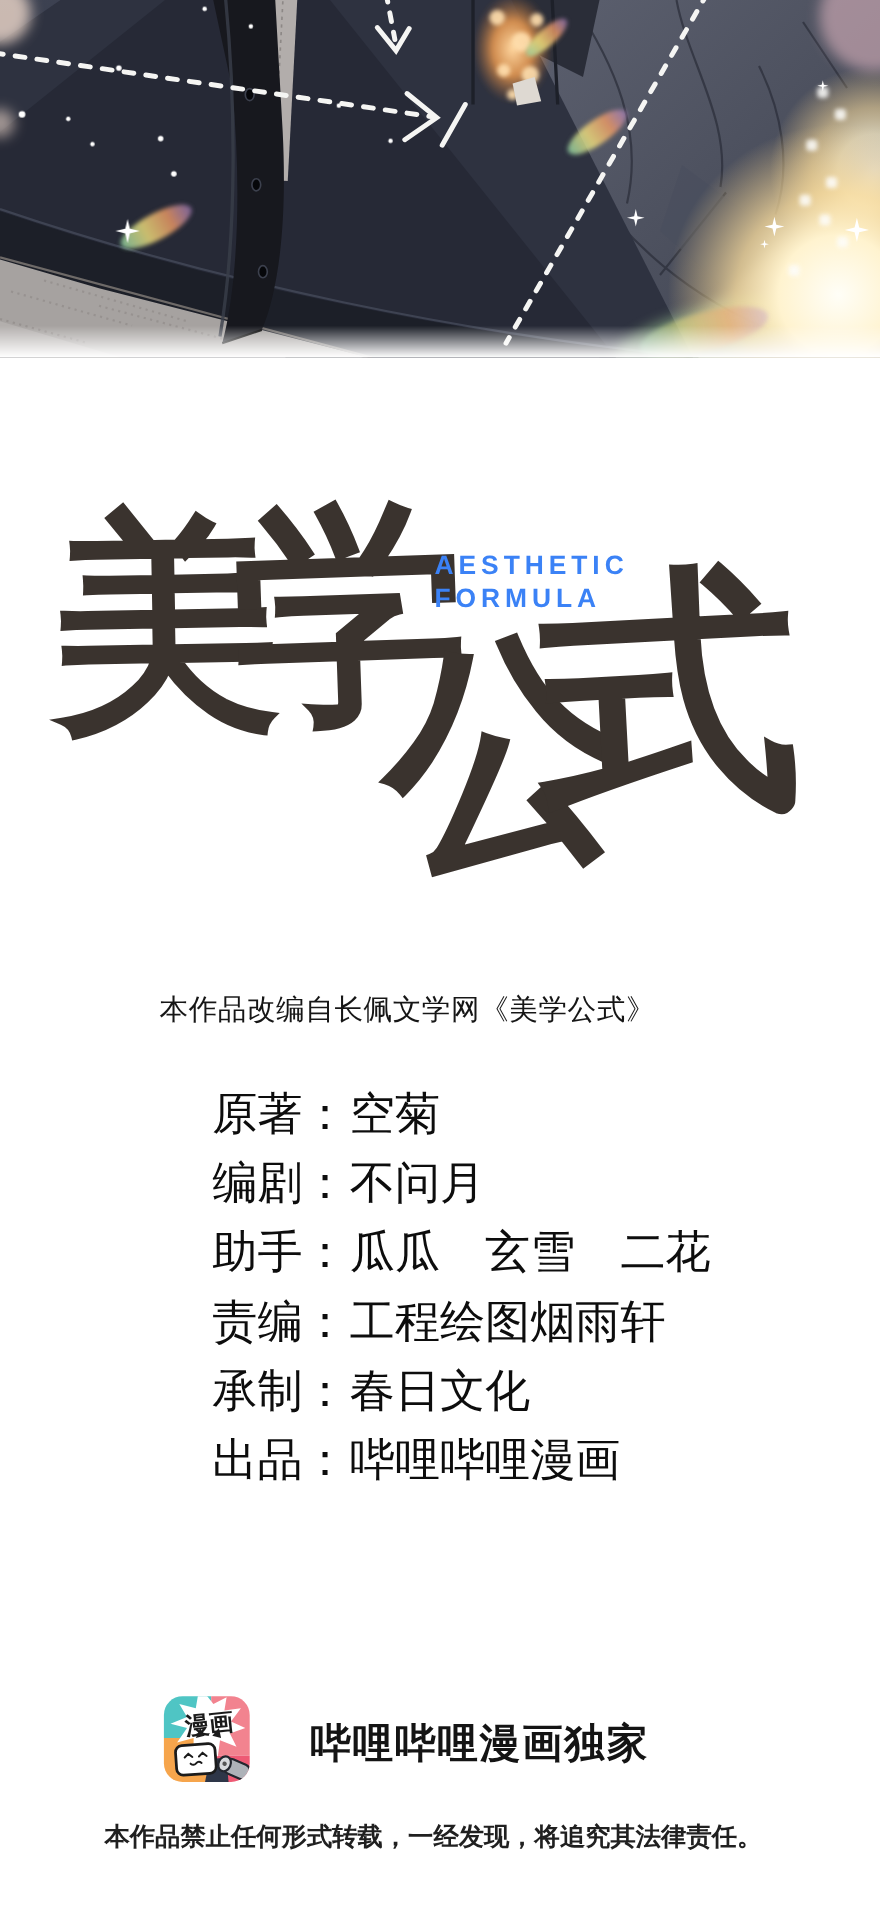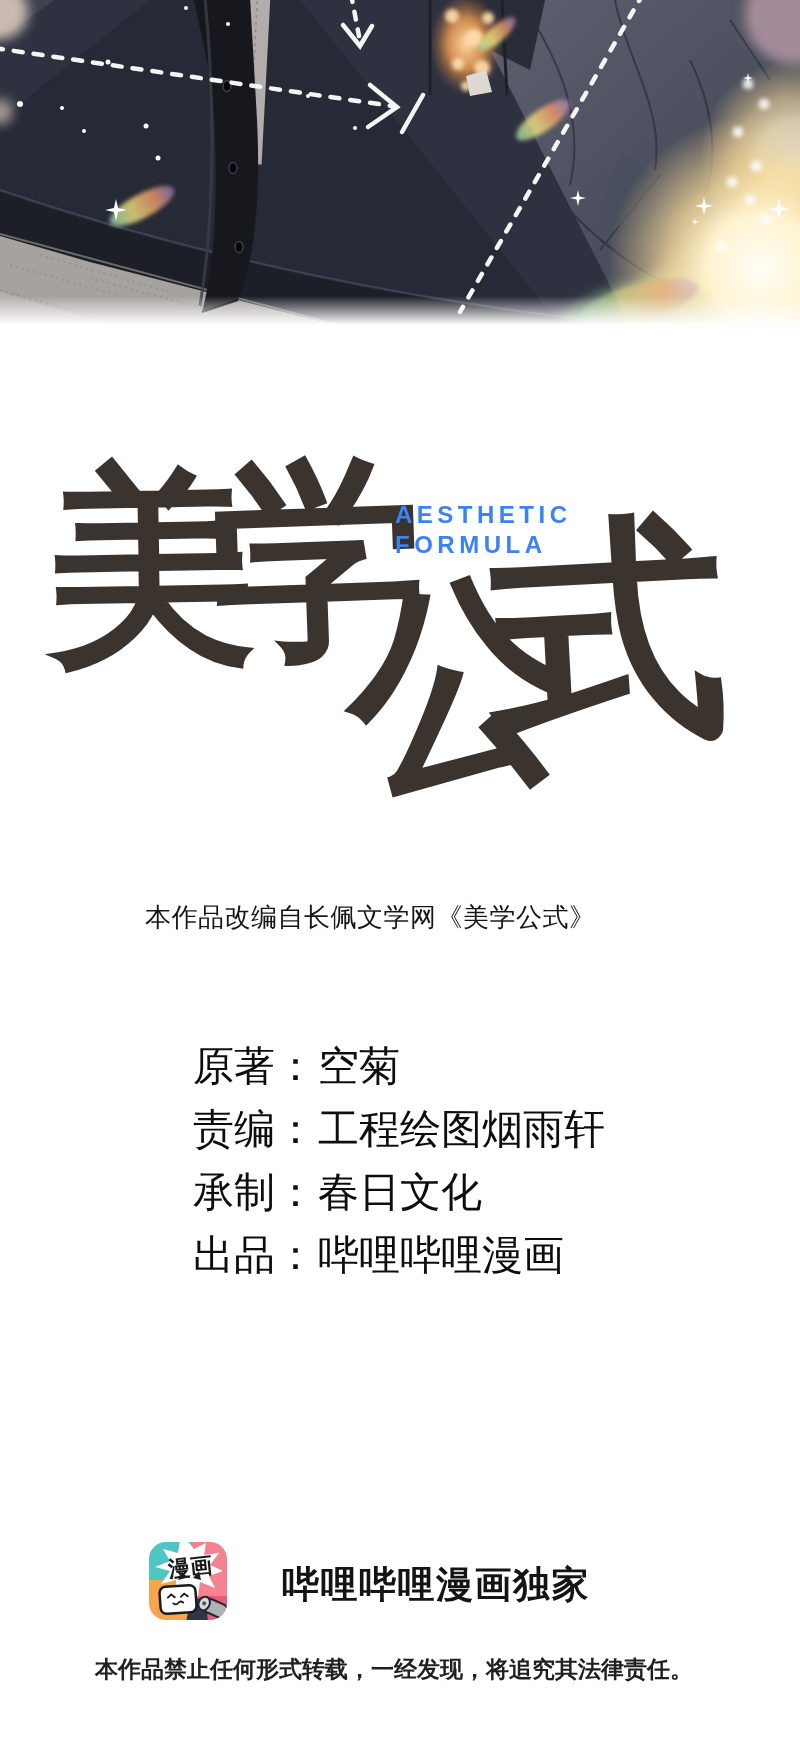--- a/index.html
+++ b/index.html
@@ -29,21 +29,21 @@
     font-size:24px;letter-spacing:4.5px;line-height:30px;white-space:nowrap;
   }
 
   
   .adaptation{
     left:145px;top:900px;font-size:26px;letter-spacing:.5px;
     color:#161616;font-weight:500;white-space:nowrap;
   }
 
   
-  .credits{left:193px;top:1038px;font-family:Liberation Mono, monospace;}
+  .credits{left:193px;top:981px;}
   .credit-row{
     line-height:63px;font-size:41px;font-weight:500;color:#0d0d0d;
     white-space:nowrap;
   }
   .credit-label{margin-right:2px;}
 
   
   #app-icon{left:148px;top:1538px;width:80px;height:84px;}
   .exclusive{
     left:282px;top:1560px;font-size:37px;font-weight:700;
@@ -239,20 +239,26 @@
   </div>
 </div>
 
 <div class="abs adaptation">本作品改编自长佩文学网《美学公式》</div>
 
 <div class="abs credits">
     <div class="credit-row">
     <span class="credit-label">原著：</span><span class="credit-value">空菊</span>
   </div>
     <div class="credit-row">
+    <span class="credit-label">编剧：</span><span class="credit-value">不问月</span>
+  </div>
+    <div class="credit-row">
+    <span class="credit-label">助手：</span><span class="credit-value">瓜瓜　玄雪　二花</span>
+  </div>
+    <div class="credit-row">
     <span class="credit-label">责编：</span><span class="credit-value">工程绘图烟雨轩</span>
   </div>
     <div class="credit-row">
     <span class="credit-label">承制：</span><span class="credit-value">春日文化</span>
   </div>
     <div class="credit-row">
     <span class="credit-label">出品：</span><span class="credit-value">哔哩哔哩漫画</span>
   </div>
   </div>
 

